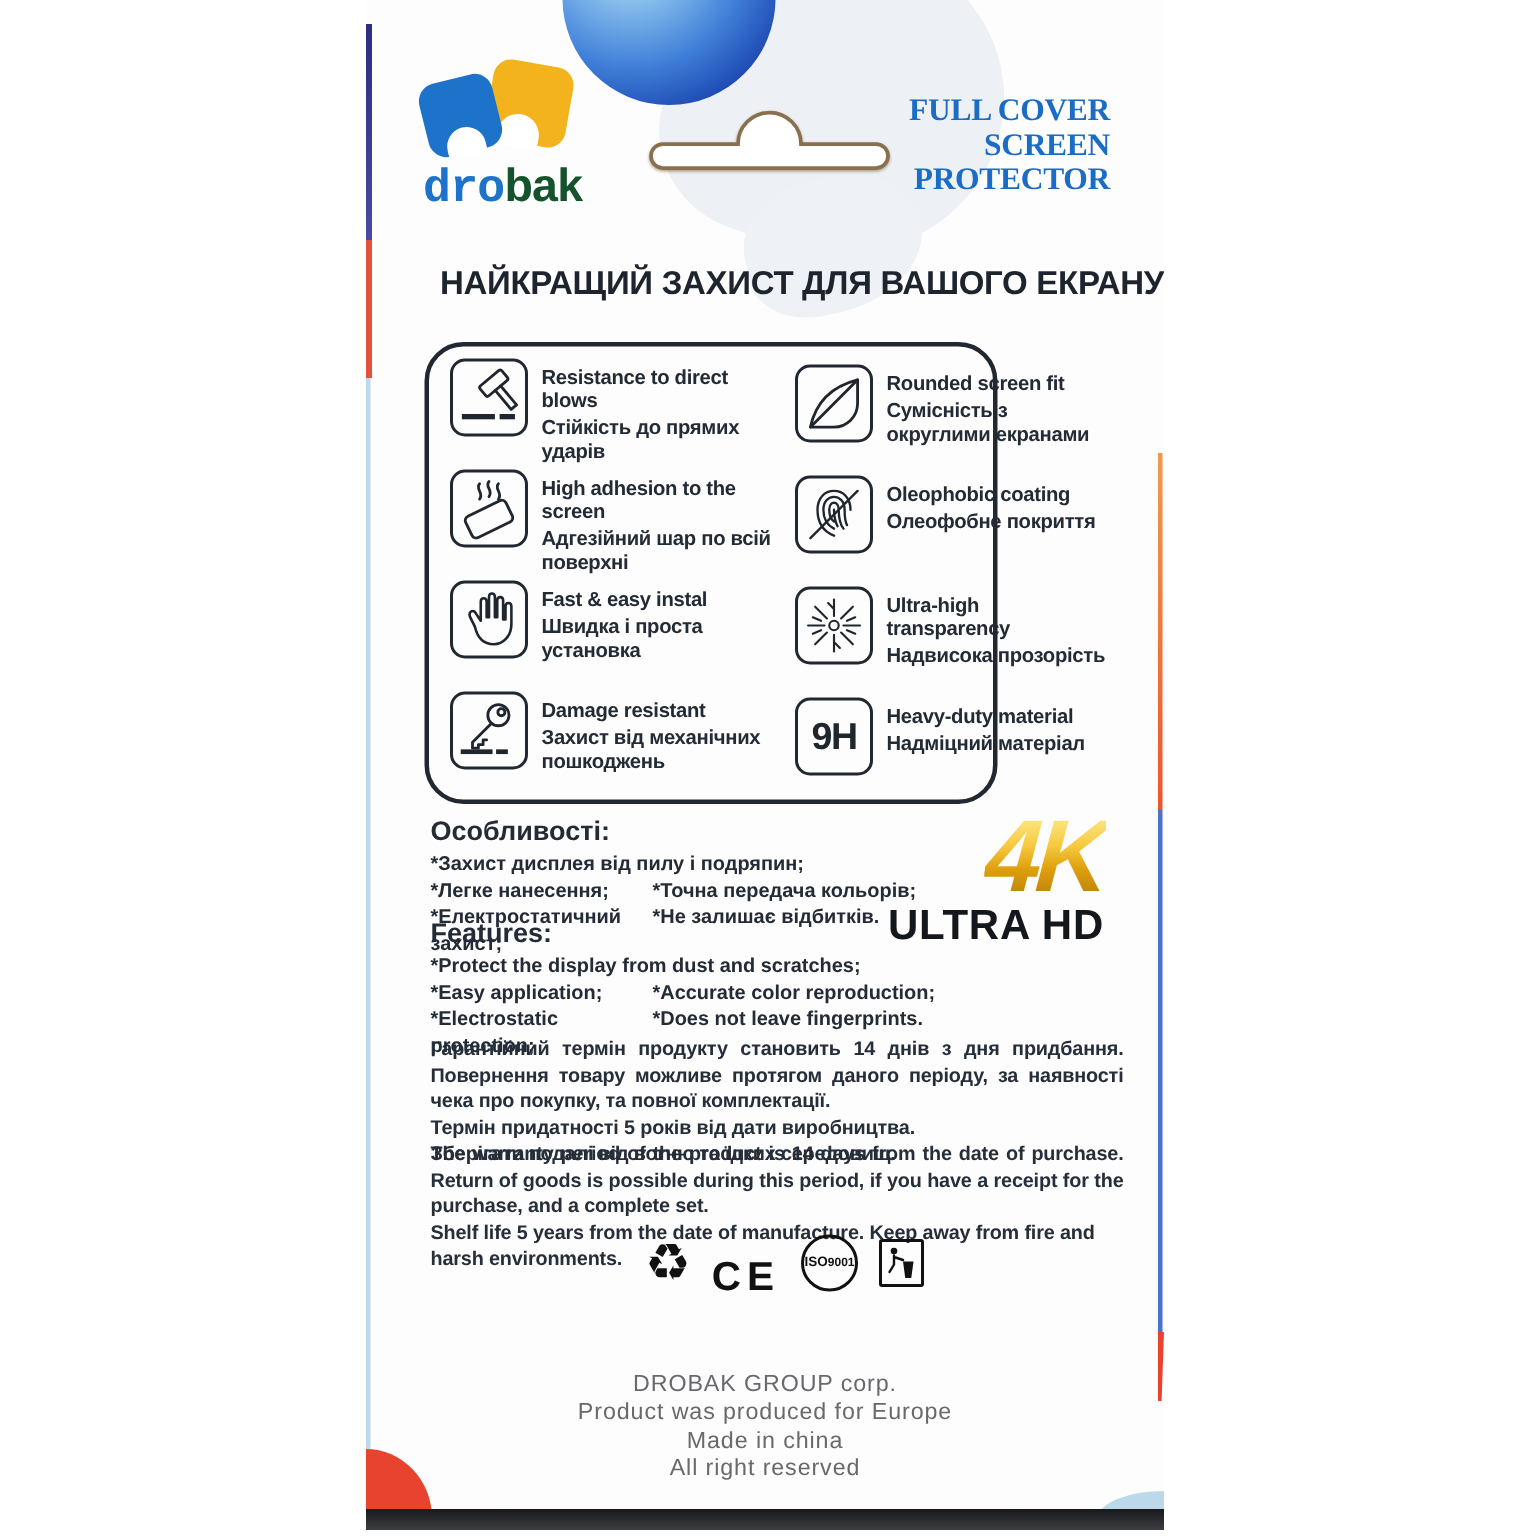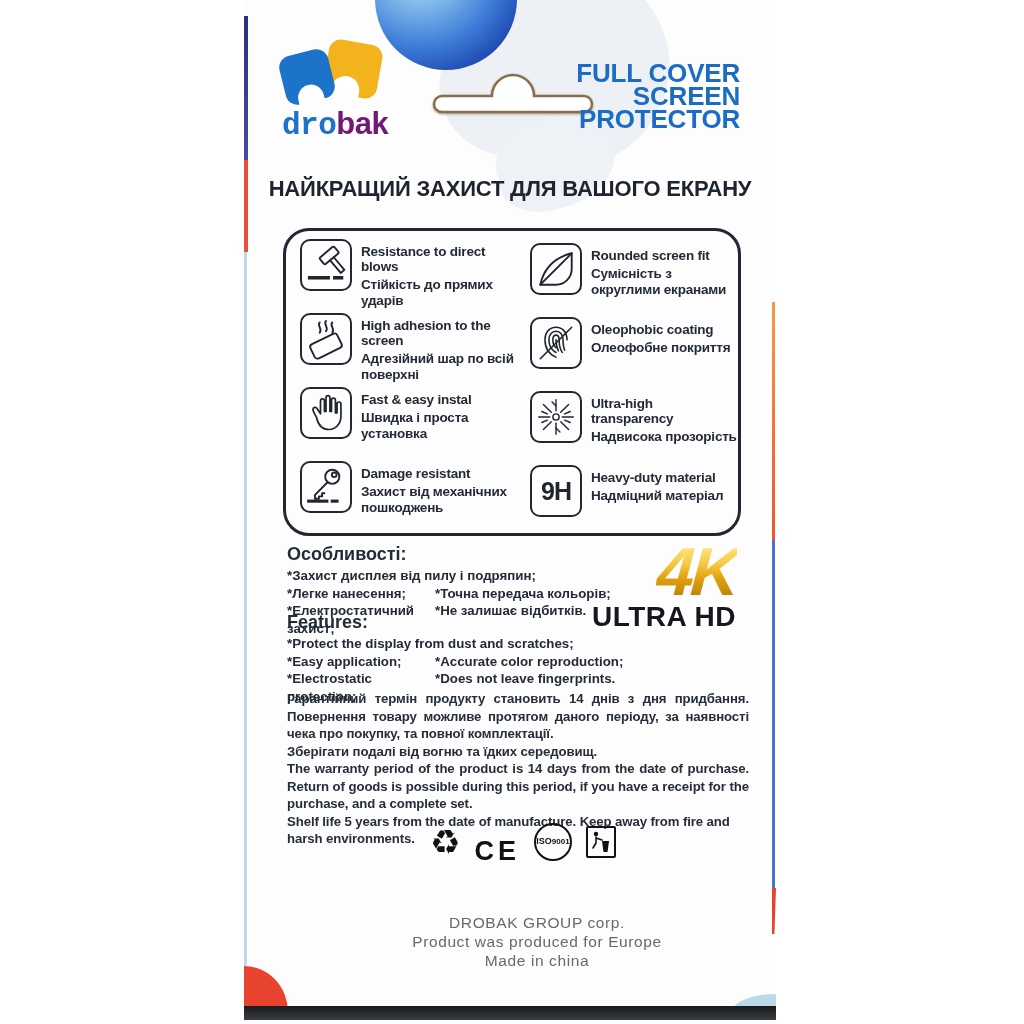--- a/index.html
+++ b/index.html
@@ -35,29 +35,29 @@
   
   .logo{position:absolute;left:38px;top:40px;width:130px;height:102px;}
   .tile{position:absolute;border-radius:12px;}
   .tile-blue{left:0;top:12px;width:50px;height:50px;background:#1d72c9;transform:rotate(-14deg);z-index:2;}
   .tile-yellow{left:44px;top:2px;width:54px;height:54px;background:#f2b31c;transform:rotate(10deg);z-index:1;}
   .tile .arch{position:absolute;bottom:-3px;background:#ffffff;border-radius:14px 14px 0 0;}
   .tile-blue .arch{left:11px;width:26px;height:20px;}
   .tile-yellow .arch{left:9px;width:28px;height:22px;}
   .logo-word{position:absolute;left:0;top:66px;font-size:31px;font-weight:700;letter-spacing:-.5px;}
   .logo-word .p1{color:#1d72c9;font-family:Liberation Mono, monospace;}
-  .logo-word .p2{color:#701a75;}
+  .logo-word .p2{color:#14532d;}
   
   .product-title{position:absolute;right:36px;top:62px;text-align:right;color:#1b6cc5;
-    font-weight:800;font-size:26px;line-height:23px;letter-spacing:-.2px;}
-  
-  .tagline{position:absolute;left:0;top:176px;width:100%;text-align:center;
+    font-weight:800;font-size:21px;line-height:23px;letter-spacing:-.2px;font-family:Liberation Serif, serif;}
+  
+  .tagline{position:absolute;left:0;top:176px;width:100%;text-align:right;
     font-size:22px;font-weight:700;color:#1d242e;letter-spacing:-.2px;}
   
-  .feature-box{position:absolute;left:39px;top:228px;width:458px;height:308px;
+  .feature-box{position:absolute;left:39px;top:228px;width:382px;height:308px;
     border:3px solid #222831;border-radius:26px;box-sizing:border-box;}
   .fcol{position:absolute;top:0;}
   .fcol-left{left:14px;top:8px;width:222px;}
   .fcol-right{left:244px;top:12px;width:208px;}
   .fitem{display:flex;gap:9px;height:74px;align-items:flex-start;}
   .ficon{flex:none;width:52px;height:52px;border:2.5px solid #222831;border-radius:10px;
     box-sizing:border-box;display:flex;align-items:center;justify-content:center;color:#20262e;}
   .ficon svg{display:block;}
   .ficon .h9{font-size:25px;font-weight:700;letter-spacing:-1px;color:#20262e;}
   .ftext{padding-top:5px;}
@@ -88,21 +88,21 @@
   .certs{position:absolute;left:186px;top:816px;display:flex;align-items:center;gap:14px;color:#111;}
   .recycle{font-size:34px;line-height:34px;font-family:"DejaVu Sans",sans-serif;}
   .ce{font-size:27px;font-weight:700;letter-spacing:4px;margin-top:20px;}
   .iso{width:38px;height:38px;border:2px solid #111;border-radius:50%;box-sizing:border-box;
     display:flex;flex-direction:row;align-items:center;justify-content:center;line-height:1;}
   .iso .t1{font-size:9px;font-weight:700;}
   .iso .t2{font-size:8px;font-weight:700;}
   .bin{width:30px;height:32px;border:2px solid #111;border-radius:2px;box-sizing:border-box;
     display:flex;align-items:center;justify-content:center;}
   
-  .footer{position:absolute;left:0;top:914px;width:100%;text-align:center;color:#68696d;margin-left:27px;}
+  .footer{position:absolute;left:0;top:914px;width:100%;text-align:center;color:#68696d;}
   .footer div{font-size:15.5px;line-height:18.8px;letter-spacing:.6px;}
 </style>
 </head>
 <body>
 
 <div class="package">
 
   <div class="swirl1"></div>
   <div class="swirl2"></div>
   <div class="sphere"></div>
@@ -295,20 +295,21 @@
     </div>
   </div>
 
   <div class="badge4k">
     <div><span class="fourk">4K</span></div>
     <div class="ultrahd">ULTRA HD</div>
   </div>
 
   <div class="warranty warranty-ua">
     <p class="just">Гарантійний термін продукту становить 14 днів з дня придбання. Повернення товару можливе протягом даного періоду, за наявності чека про покупку, та повної комплектації.</p>
+    <p>Термін придатності 5 років від дати виробництва.</p>
     <p>Зберігати подалі від вогню та їдких середовищ.</p>
   </div>
   <div class="warranty warranty-en">
     <p class="just">The warranty period of the product is 14 days from the date of purchase. Return of goods is possible during this period, if you have a receipt for the purchase, and a complete set.</p>
     <p>Shelf life 5 years from the date of manufacture. Keep away from fire and harsh environments.</p>
   </div>
 
   <div class="certs">
     <div class="recycle">♻</div>
     <div class="ce">CE</div>
@@ -322,20 +323,21 @@
         <path d="M6 7 L6 13 M6 8 L12 10 M6 13 L3 18"></path>
         <path d="M12 11 L19 11 L17.5 22 L13.5 22 Z" fill="#111" stroke="none"></path>
       </svg>
     </div>
   </div>
 
   <div class="footer">
     <div>DROBAK GROUP corp.</div>
     <div>Product was produced for Europe</div>
     <div>Made in china</div>
+    <div>All right reserved</div>
   </div>
 
   <div class="edge edge-left-navy"></div>
   <div class="edge edge-left-red"></div>
   <div class="edge edge-left-blue"></div>
   <div class="edge corner-red-bl"></div>
   <div class="edge edge-right-orange"></div>
   <div class="edge edge-right-blue"></div>
   <div class="edge edge-right-red"></div>
   <div class="edge corner-blue-br"></div>

